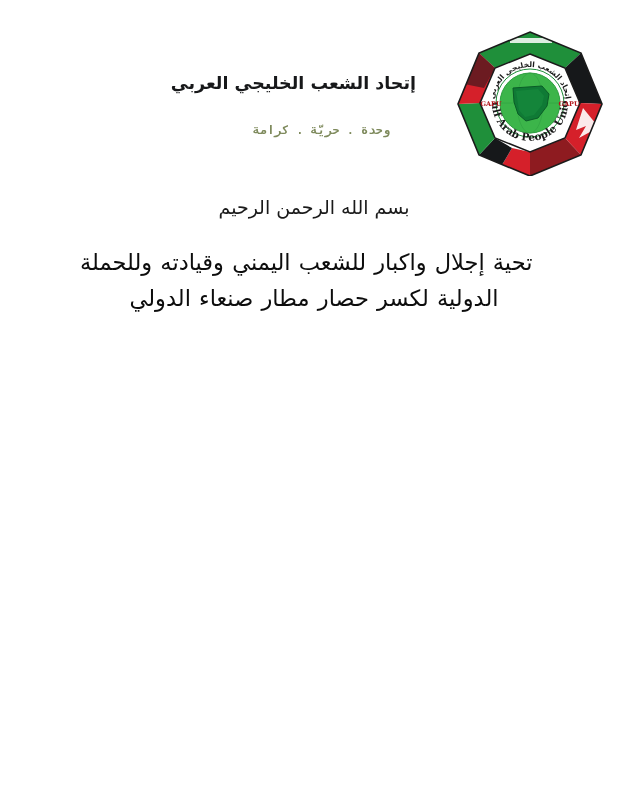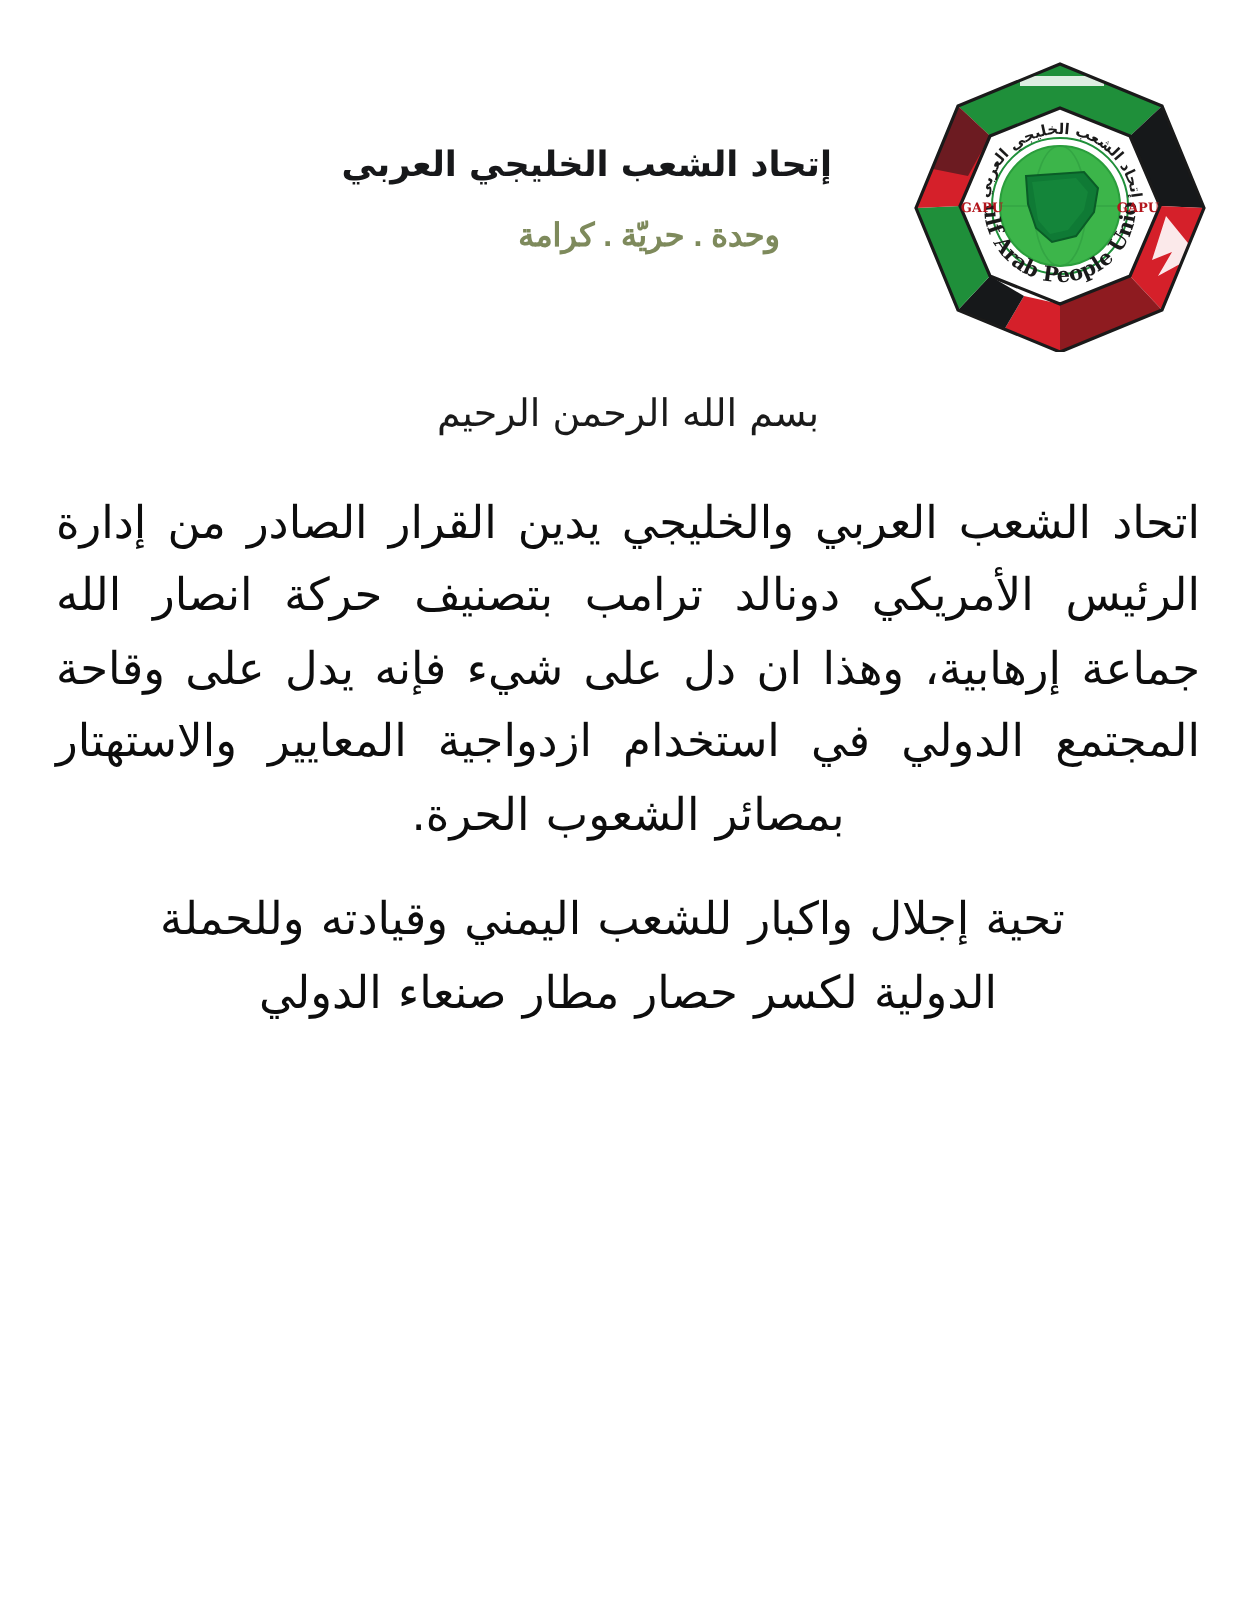--- a/index.html
+++ b/index.html
@@ -45,23 +45,23 @@
     font-family: "DejaVu Sans", "Liberation Sans", sans-serif;
     font-size: 17.5px;
     font-weight: 700;
     color: #17181a;
     line-height: 1.35;
     letter-spacing: 0px;
     white-space: nowrap;
   }
 
   .org-motto {
-    margin-top: 13px;
-    font-family: Liberation Sans, sans-serif;
-    font-size: 16px;
+    margin-top: 28px;
+    font-family: Liberation Mono, monospace;
+    font-size: 12px;
     font-weight: 600;
     color: #7e8a5c;
     line-height: 1.3;
     white-space: nowrap;
     padding-right: 26px;
   }
 
   
   .emblem-wrap {
     position: absolute;
@@ -187,17 +187,16 @@
 
         <text x="41" y="80" font-family="DejaVu Serif, serif" font-size="6.5" font-weight="700" fill="#b3151c" text-anchor="middle">GAPU</text>
         <text x="119" y="80" font-family="DejaVu Serif, serif" font-size="6.5" font-weight="700" fill="#b3151c" text-anchor="middle">GAPU</text>
       </svg>
     </div>
   </div>
 
   <div class="basmala">بسم الله الرحمن الرحيم</div>
 
   <div class="body-content">
-    <p class="para">اتحاد الشعب العربي والخليجي يدين القرار الصادر من إدارة الرئيس الأمريكي دونالد ترامب بتصنيف حركة انصار الله جماعة إرهابية، وهذا ان دل على شيء فإنه يدل على وقاحة المجتمع الدولي في استخدام ازدواجية المعايير والاستهتار بمصائر الشعوب الحرة.</p>
     <p class="para closing">تحية إجلال واكبار للشعب اليمني وقيادته وللحملة الدولية لكسر حصار مطار صنعاء الدولي</p>
   </div>
 
 </div>
 
 </body></html>

